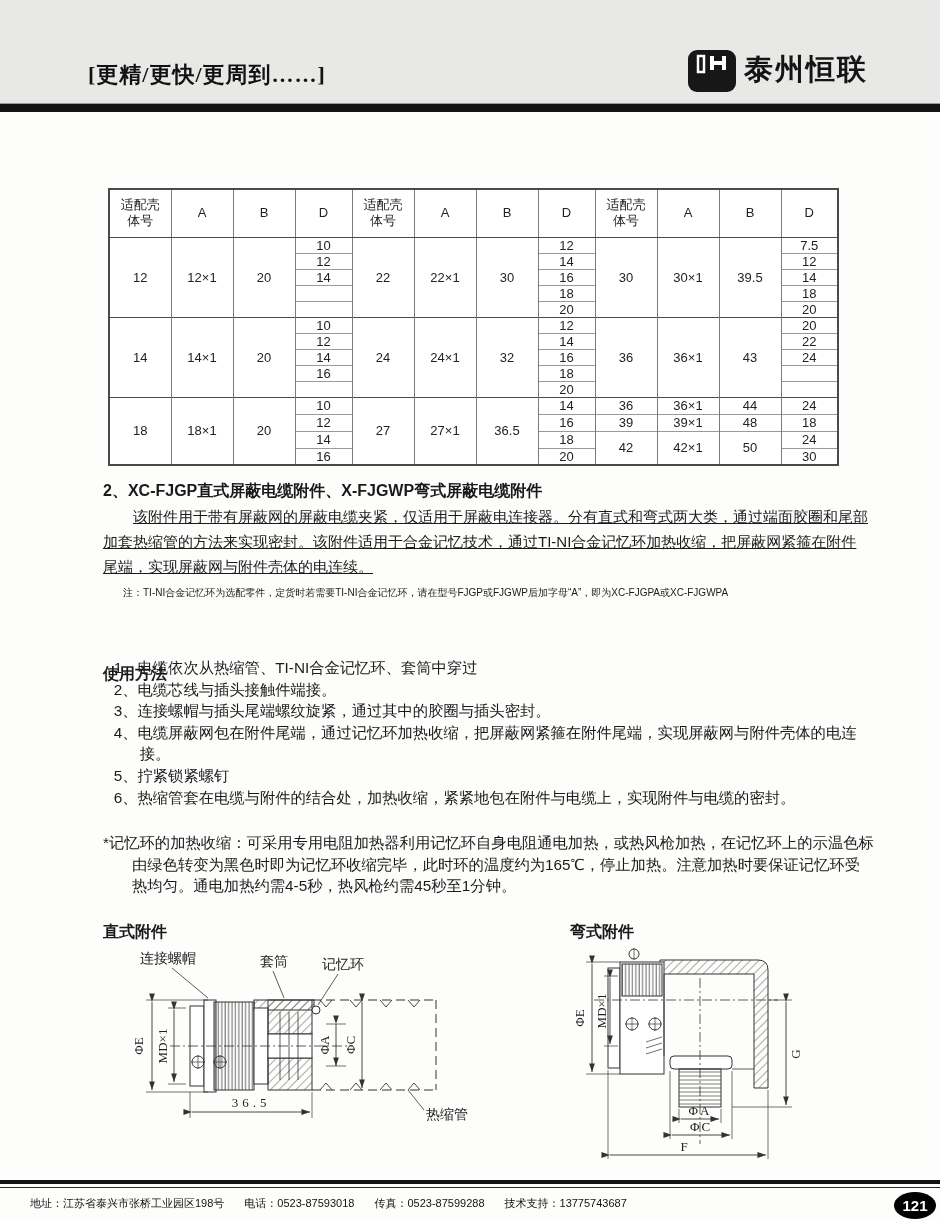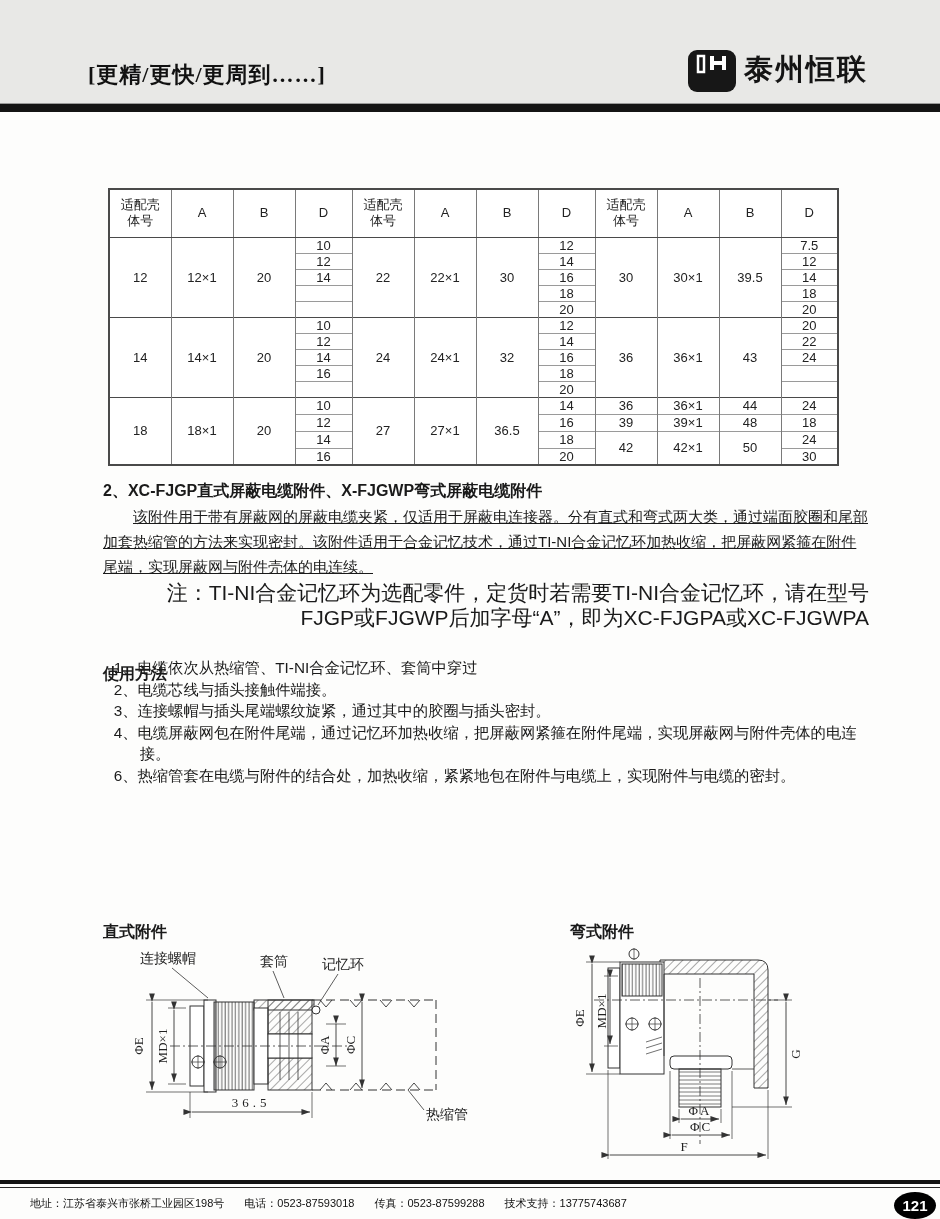--- a/index.html
+++ b/index.html
@@ -29,22 +29,22 @@
   table.spec th { font-weight:normal; border-bottom:1.5px solid #4a4a4a; line-height:1.25;
                padding:0 10px; }
   table.spec tr.h15 { height:15.2px; }
   table.spec tr.h17 { height:17px; }
   td.bt { border-top:1.5px solid #4a4a4a; }
   td.st { border-top:1px solid #9a9a9a; }
   
   .title2 { position:absolute; left:103px; top:481px; font-size:16px; font-weight:bold; }
   .para1 { position:absolute; left:103px; top:504px; width:766px; font-size:15px;
            line-height:25px; text-indent:2em;text-decoration:underline; }
-  .note1 { position:absolute; left:103px; top:580px; width:766px; font-size:21px;
-           line-height:25px; text-indent:2em;text-align:right; }
+  .note1 { position:absolute; left:103px; top:580px; width:766px; font-size:10px;
+           line-height:25px; text-indent:2em; }
   .usage-title { position:absolute; left:103px; top:637px; font-size:16px; font-weight:bold;margin-top:27px; }
   ul.usage { position:absolute; left:103px; top:657px; width:770px; list-style:none; }
   ul.usage li { font-size:15.3px; line-height:21.6px; padding-left:2.4em; text-indent:-1.7em; }
   .usage-note { position:absolute; left:103px; top:832px; width:772px; font-size:15.3px;
                 line-height:21.6px; padding-left:1.9em; text-indent:-1.9em; }
   
   .dia-title { position:absolute; font-size:16px; font-weight:bold; }
   #dia1-title { left:103px; top:922px; } #dia2-title { left:570px; top:922px; }
   svg.dia { position:absolute; }
   #svg1 { left:112px; top:942px; } #svg2 { left:560px; top:938px; }
@@ -221,22 +221,24 @@
   <div class="title2">2、XC-FJGP直式屏蔽电缆附件、X-FJGWP弯式屏蔽电缆附件</div>
   <div class="para1">该附件用于带有屏蔽网的屏蔽电缆夹紧，仅适用于屏蔽电连接器。分有直式和弯式两大类，通过端面胶圈和尾部加套热缩管的方法来实现密封。该附件适用于合金记忆技术，通过TI-NI合金记忆环加热收缩，把屏蔽网紧箍在附件尾端，实现屏蔽网与附件壳体的电连续。</div>
   <div class="note1">注：TI-NI合金记忆环为选配零件，定货时若需要TI-NI合金记忆环，请在型号FJGP或FJGWP后加字母“A”，即为XC-FJGPA或XC-FJGWPA</div>
 
   <div class="usage-title">使用方法</div>
   <ul class="usage">
       <li>1、电缆依次从热缩管、TI-NI合金记忆环、套筒中穿过</li>
       <li>2、电缆芯线与插头接触件端接。</li>
       <li>3、连接螺帽与插头尾端螺纹旋紧，通过其中的胶圈与插头密封。</li>
       <li>4、电缆屏蔽网包在附件尾端，通过记忆环加热收缩，把屏蔽网紧箍在附件尾端，实现屏蔽网与附件壳体的电连接。</li>
+      <li>5、拧紧锁紧螺钉</li>
       <li>6、热缩管套在电缆与附件的结合处，加热收缩，紧紧地包在附件与电缆上，实现附件与电缆的密封。</li>
     </ul>
+  <div class="usage-note">*记忆环的加热收缩：可采用专用电阻加热器利用记忆环自身电阻通电加热，或热风枪加热，在记忆环上的示温色标由绿色转变为黑色时即为记忆环收缩完毕，此时环的温度约为165℃，停止加热。注意加热时要保证记忆环受热均匀。通电加热约需4-5秒，热风枪约需45秒至1分钟。</div>
 
   <div class="dia-title" id="dia1-title">直式附件</div>
   <div class="dia-title" id="dia2-title">弯式附件</div>
 
   <svg id="svg1" class="dia" width="452" height="215" viewBox="0 0 452 215">
     <defs>
       <pattern id="hatch" width="6" height="6" patternTransform="rotate(45)" patternUnits="userSpaceOnUse">
         <line x1="0" y1="0" x2="0" y2="6" stroke="#555" stroke-width="1"></line>
       </pattern>
       <pattern id="knurl" width="3.4" height="6" patternUnits="userSpaceOnUse">

